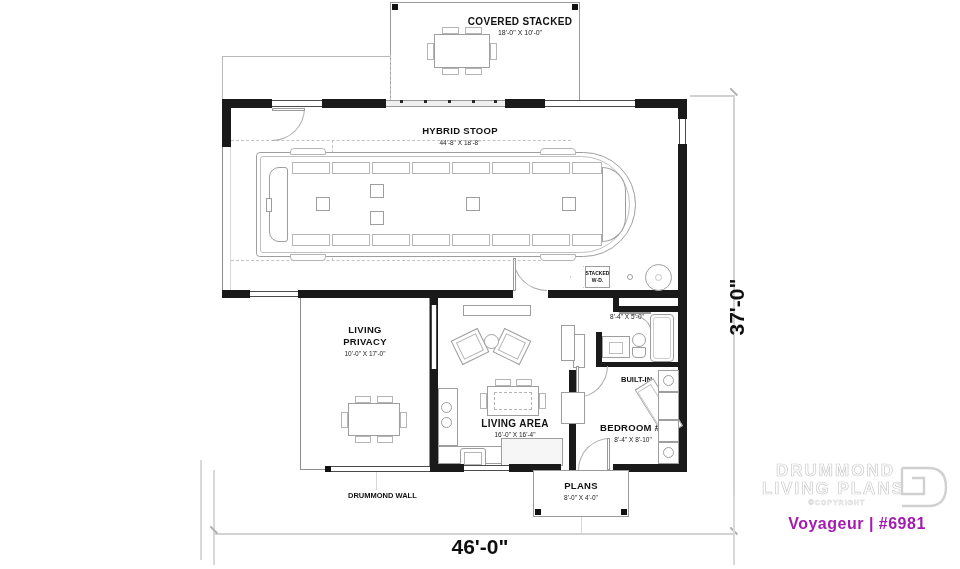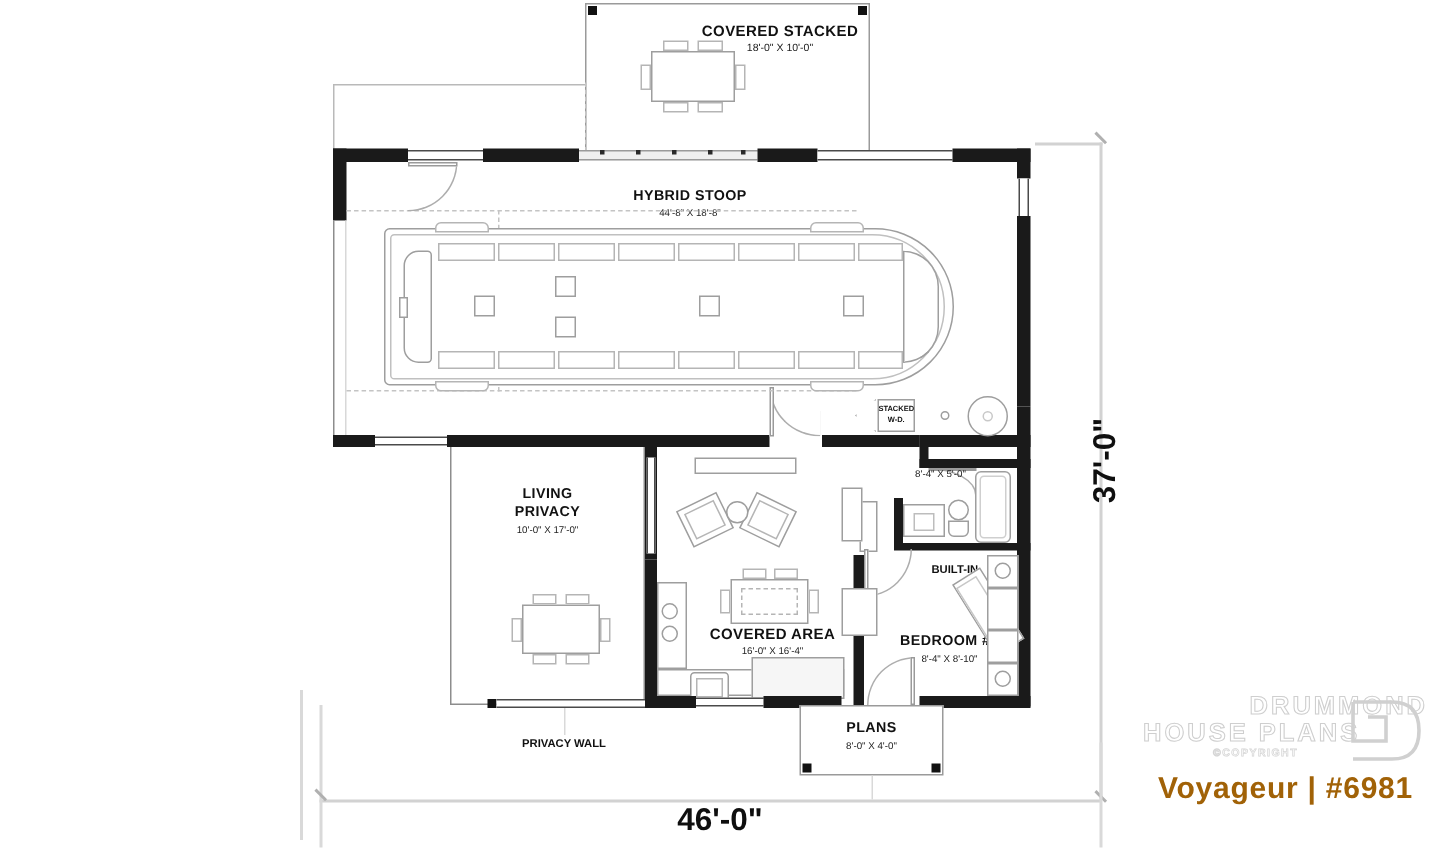--- a/index.html
+++ b/index.html
@@ -115,23 +115,23 @@
     line-height: 1.05;
   }
   .logo-copy {
     font-size: 7px;
     font-weight: bold;
     letter-spacing: 1px;
     color: #ffffff;
     -webkit-text-stroke: 0.5px #d5d5d5;
   }
   .logo-title {
-    font-size: 20px;
-    font-weight: bold;
-    color: #a16207;
+    font-size: 16px;
+    font-weight: bold;
+    color: #a21caf;
     letter-spacing: 0.5px;
   }
   .logo-mark { position: absolute; }
 
   .corner-dot { background: #111111; }
 </style>
 </head>
 <body>
 
 <div id="plan">
@@ -299,21 +299,21 @@
   <div class="abs fbox" style="left:658px; top:370px; width:21px; height:22px;"></div>
   <div class="abs fround" style="left:663px; top:375px; width:11px; height:11px;"></div>
   <div class="abs fbox" style="left:658px; top:392px; width:21px; height:28px;"></div>
   <div class="abs fbox" style="left:658px; top:420px; width:21px; height:22px;"></div>
   <div class="abs fbox" style="left:658px; top:442px; width:21px; height:22px;"></div>
   <div class="abs fround" style="left:663px; top:447px; width:11px; height:11px;"></div>
 
   <div class="abs swing br" style="left:576px; top:366px; width:32px; height:32px;"></div>
   <div class="abs leaf" style="left:576px; top:366px; width:3px; height:32px;"></div>
 
-  <div class="abs room-name" style="left:450px; top:418px; width:130px; font-size:10px;">COVERED AREA</div>
+  <div class="abs room-name" style="left:450px; top:418px; width:130px; font-size:10px;">LIVING AREA</div>
   <div class="abs room-dim" style="left:450px; top:431px; width:130px; font-size:6.5px;">16'-0" X 16'-4"</div>
 
   <div class="abs wall" style="left:430px; top:298px; width:8px; height:75px;"></div>
   <div class="abs wall" style="left:430px; top:373px; width:8px; height:98px;"></div>
 
   <div class="abs fbox" style="left:463px; top:305px; width:68px; height:11px;"></div>
 
   <div class="abs fbox" style="left:455px; top:333px; width:30px; height:27px; transform:rotate(-26deg);"></div>
   <div class="abs fbox-l" style="left:459px; top:337px; width:22px; height:19px; transform:rotate(-26deg);"></div>
   <div class="abs fbox" style="left:497px; top:333px; width:30px; height:27px; transform:rotate(26deg);"></div>
@@ -350,41 +350,41 @@
   <div class="abs fbox-l" style="left:355px; top:436px; width:16px; height:7px;"></div>
   <div class="abs fbox-l" style="left:377px; top:436px; width:16px; height:7px;"></div>
   <div class="abs fbox-l" style="left:341px; top:412px; width:7px; height:16px;"></div>
   <div class="abs fbox-l" style="left:400px; top:412px; width:7px; height:16px;"></div>
 
   <div class="abs window-v" style="left:431px; top:305px; width:6px; height:64px;"></div>
 
   <div class="abs corner-dot" style="left:325px; top:466px; width:6px; height:6px;"></div>
   <div class="abs window-h" style="left:331px; top:466px; width:99px; height:6px;"></div>
   <div class="abs dim-ext" style="left:376px; top:472px; width:1px; height:18px;"></div>
-  <div class="abs small-cap" style="left:348px; top:491px;">PRIVACY WALL</div>
+  <div class="abs small-cap" style="left:348px; top:491px;">DRUMMOND WALL</div>
 
   <div class="abs wall" style="left:430px; top:464px; width:34px; height:8px;"></div>
   <div class="abs window-h" style="left:464px; top:465px; width:45px; height:6px;"></div>
   <div class="abs wall" style="left:509px; top:464px; width:52px; height:8px;"></div>
   <div class="abs wall" style="left:613px; top:464px; width:74px; height:8px;"></div>
 
   <div class="abs swing tl" style="left:578px; top:438px; width:32px; height:32px;"></div>
   <div class="abs leaf" style="left:607px; top:438px; width:3px; height:32px;"></div>
 
   <div class="abs terrace-box" style="left:533px; top:470px; width:96px; height:47px;"></div>
   <div class="abs corner-dot" style="left:535px; top:509px; width:6px; height:6px;"></div>
   <div class="abs corner-dot" style="left:621px; top:509px; width:6px; height:6px;"></div>
   <div class="abs room-name" style="left:531px; top:481px; width:100px; font-size:9.5px;">PLANS</div>
   <div class="abs room-dim" style="left:531px; top:494px; width:100px; font-size:6.5px;">8'-0" X 4'-0"</div>
 
   <div class="abs dim-ext" style="left:581px; top:517px; width:1px; height:16px;"></div>
 
   <div class="abs logo-wrap" style="left:762px; top:462px; width:190px; height:80px;">
-    <div class="logo-line" style="font-size:17px; padding-left:14px;text-align:right;">DRUMMOND</div>
-    <div class="logo-line" style="font-size:17px;">HOUSE PLANS</div>
+    <div class="logo-line" style="font-size:17px; padding-left:14px;">DRUMMOND</div>
+    <div class="logo-line" style="font-size:17px;">LIVING PLANS</div>
     <div class="logo-copy" style="text-align:center; width:150px; margin-top:1px;">©COPYRIGHT</div>
     <div class="logo-title" style="text-align:center; width:190px; margin-top:9px;">Voyageur | #6981</div>
 
     <svg class="logo-mark" width="56" height="46" viewBox="0 0 56 46" style="left:132px; top:2px;">
       <path d="M8 4 L34 4 Q52 4 52 23 Q52 42 34 42 L8 42" fill="none" stroke="#d0d0d0" stroke-width="2.4"></path>
       <path d="M8 4 L8 30 L30 30 L30 14 L18 14" fill="none" stroke="#d0d0d0" stroke-width="2.4"></path>
     </svg>
   </div>
 
 </div>

